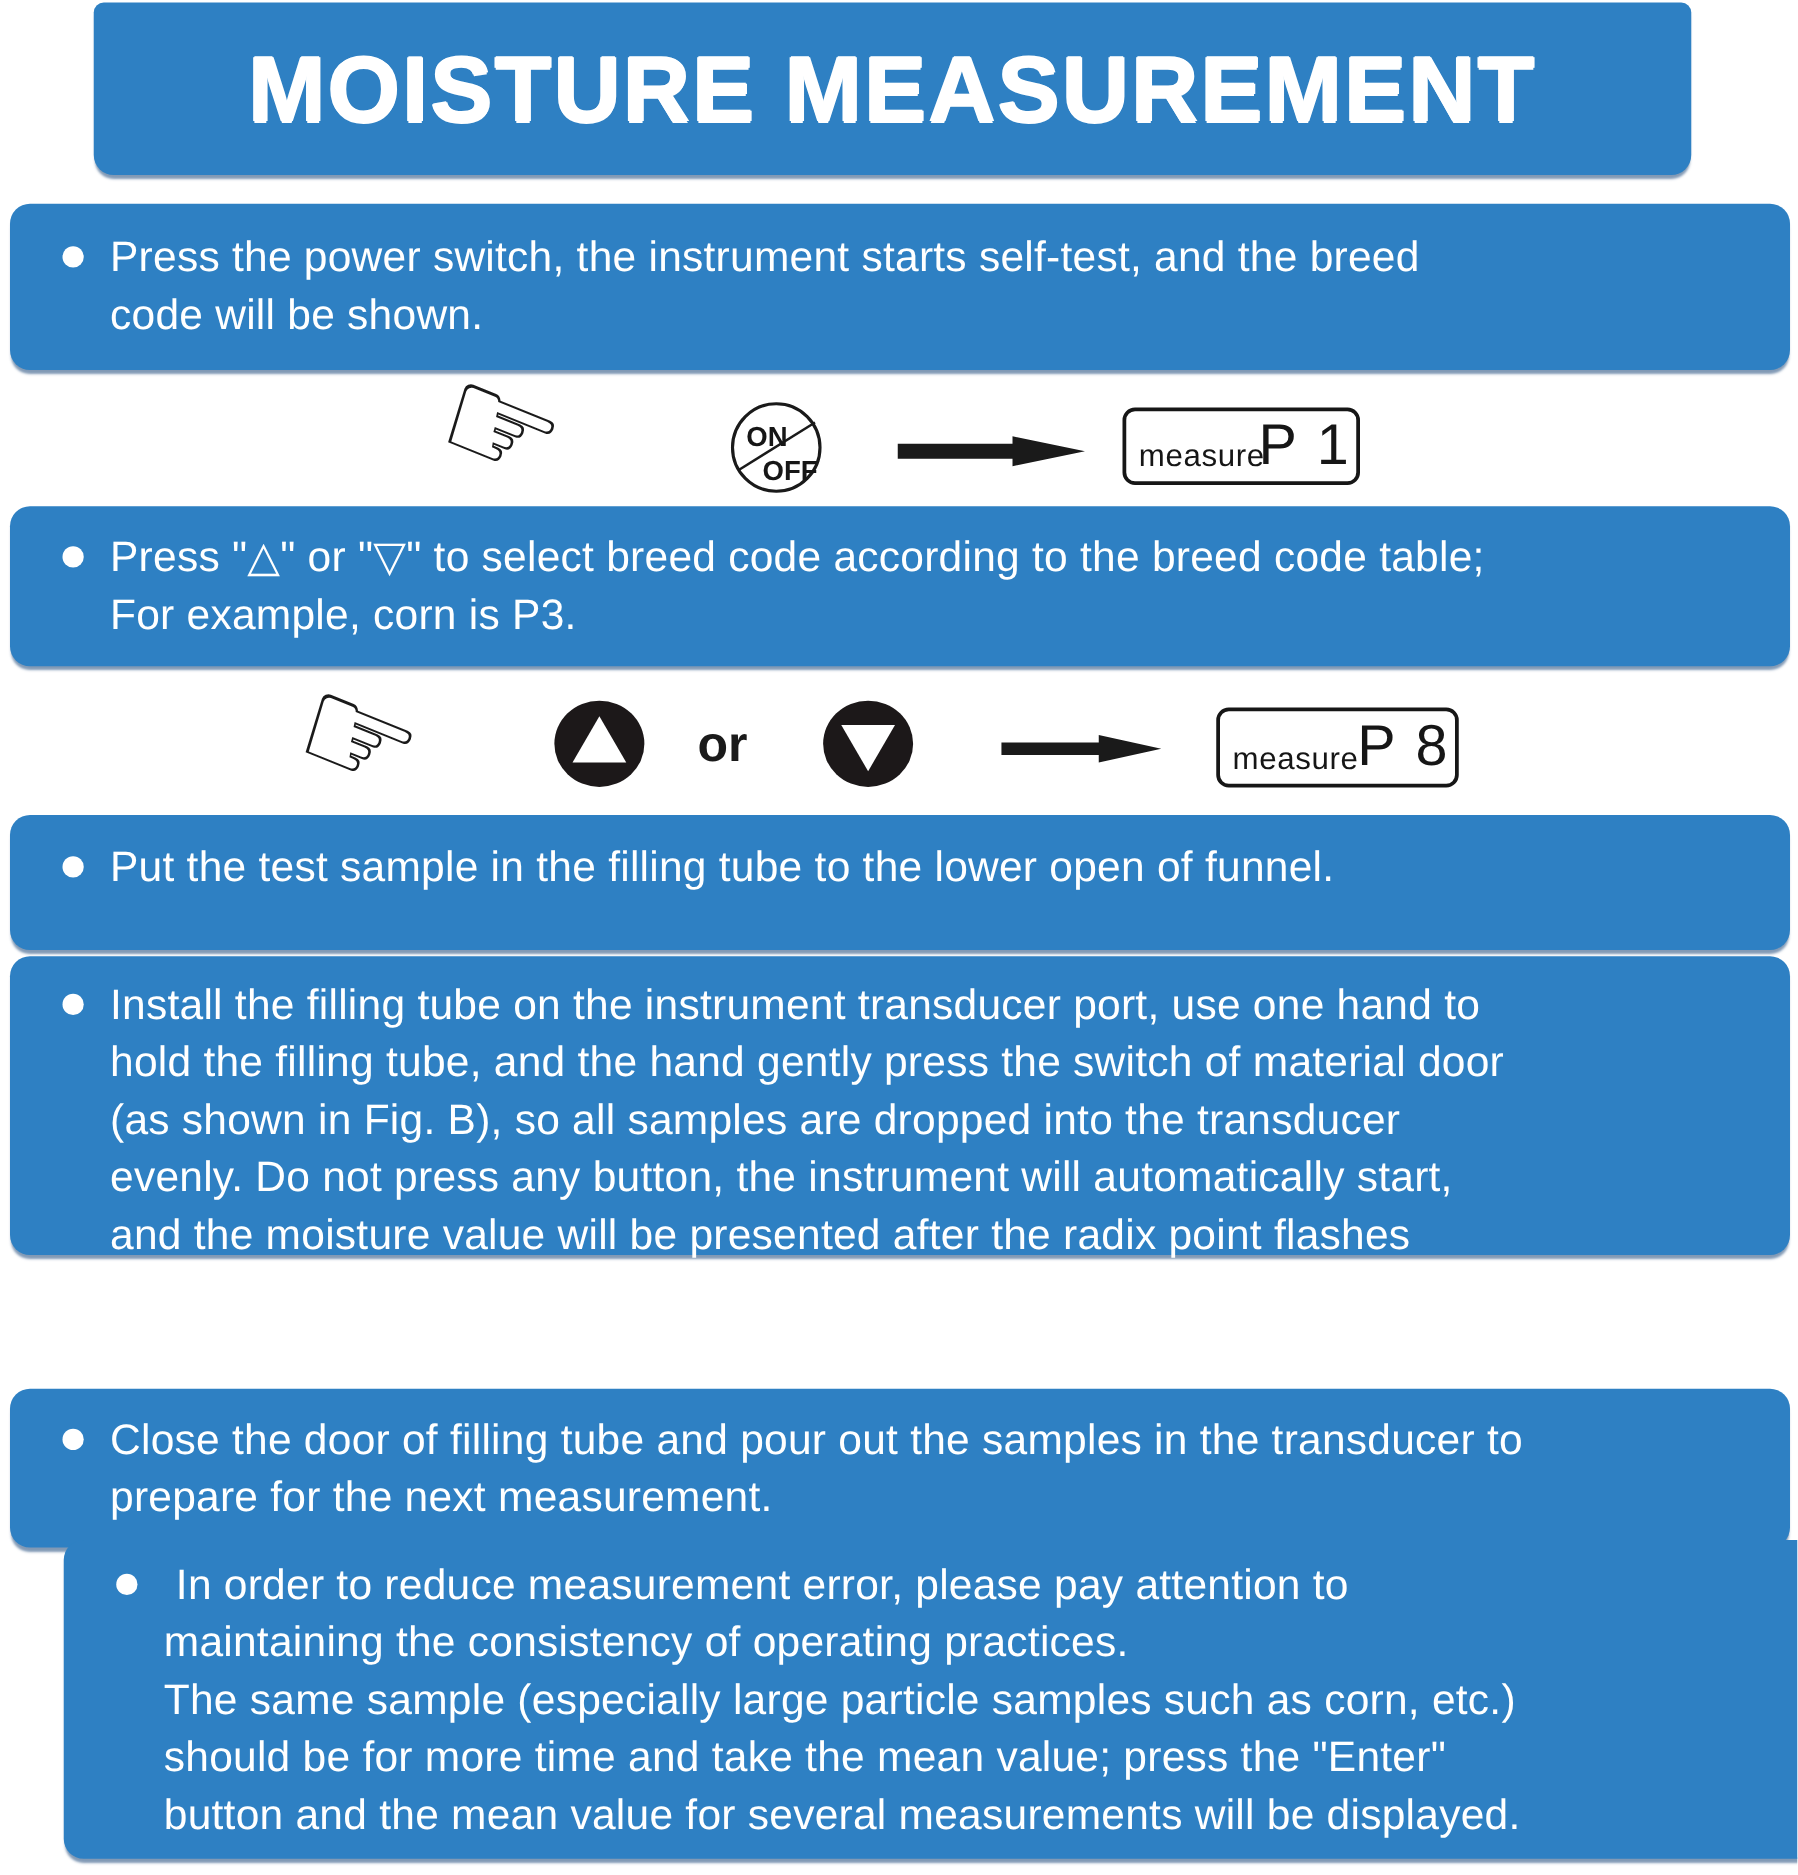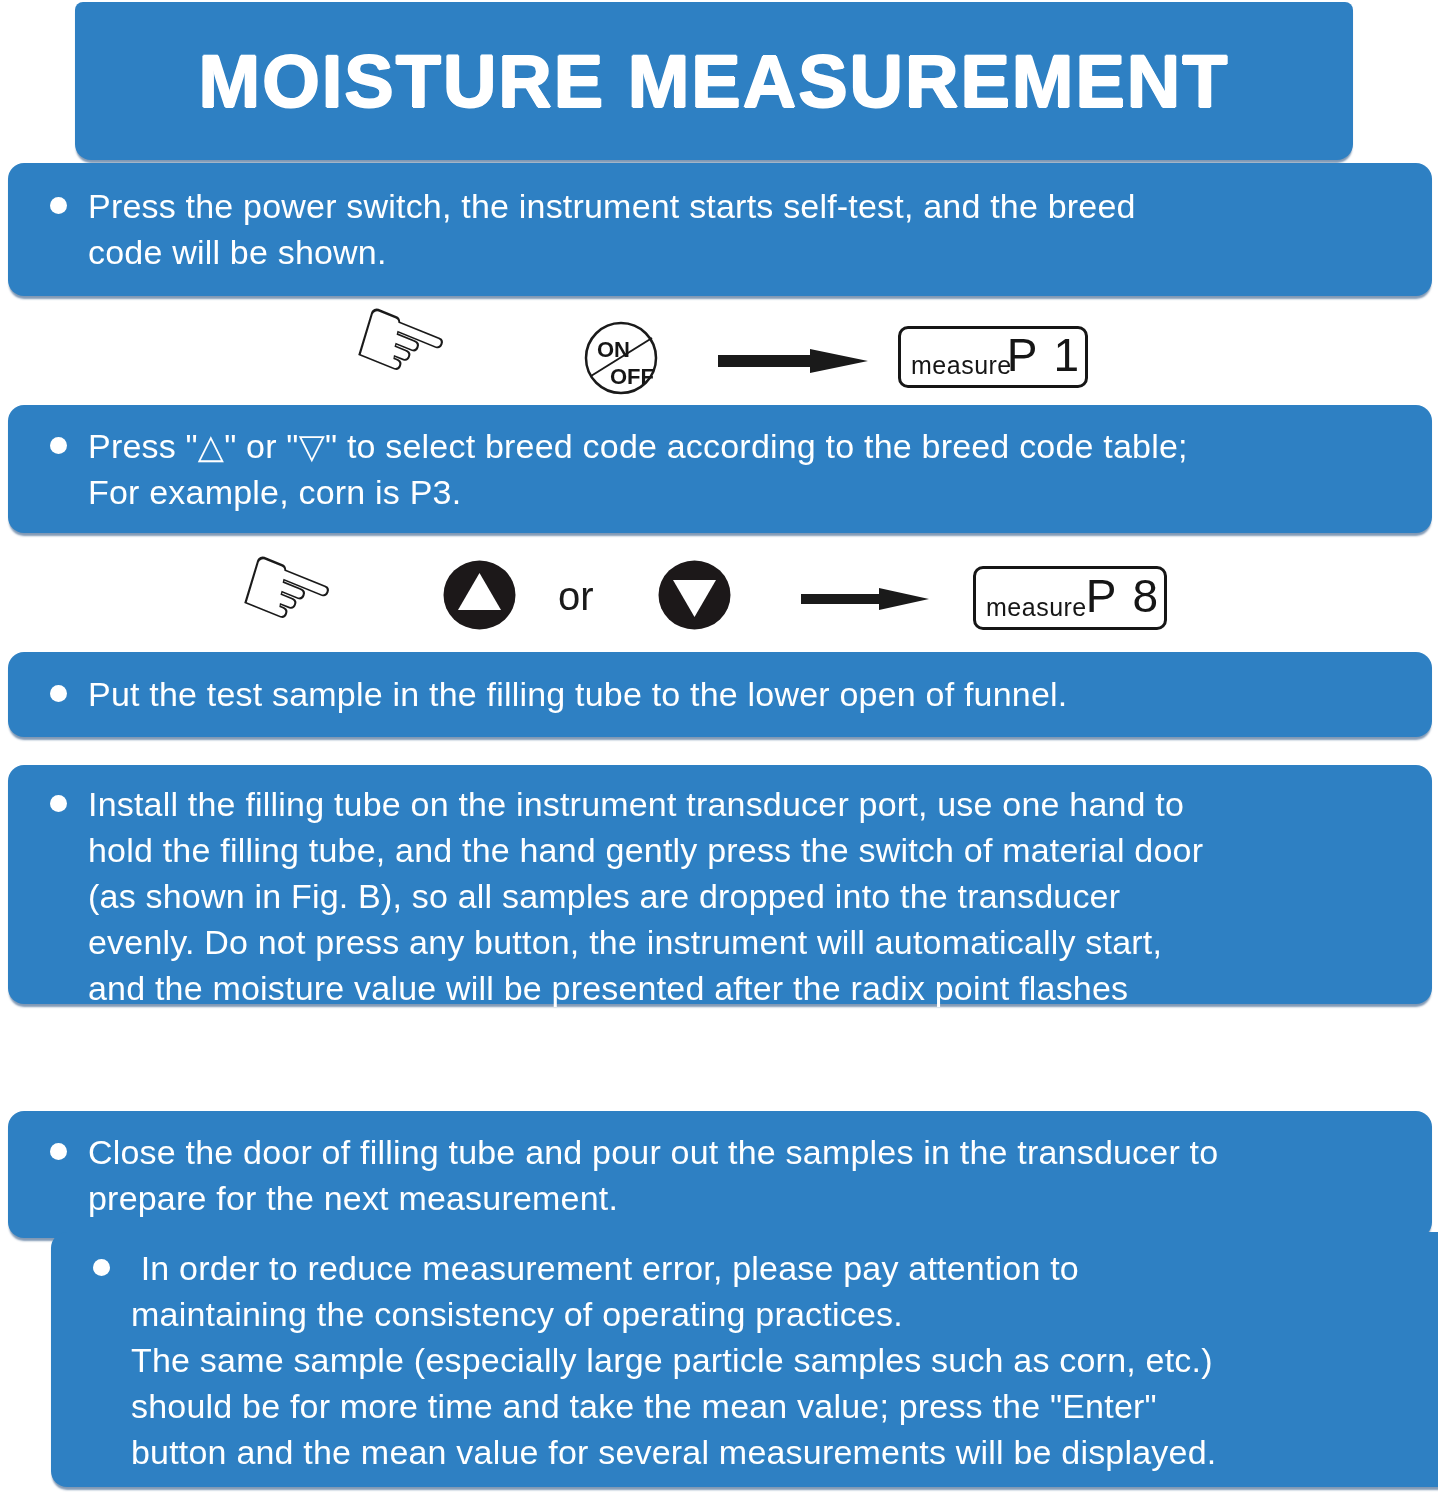--- a/index.html
+++ b/index.html
@@ -1,21 +1,21 @@
 <!DOCTYPE html>
 <html><head>
 <meta charset="utf-8">
 <style>
   html,body{margin:0;padding:0;background:#fff;}
   .page{
     position:relative;width:1438px;height:1500px;background:#ffffff;
     font-family:"Liberation Sans",sans-serif;overflow:hidden;
   }
   .banner{
-    position:absolute;left:75px;top:2px;width:1278px;height:158px;
+    position:absolute;left:75px;top:2px;width:1278px;height:138px;
     background:#2e80c3;border-radius:8px 8px 16px 16px;
     display:flex;align-items:center;justify-content:center;
     box-shadow:0 4px 2px -1px rgba(25,70,120,.55);
   }
   .banner .title{
     color:#fff;font-size:74px;font-weight:bold;letter-spacing:2px;white-space:nowrap;
     text-shadow:1px 0 #fff,-1px 0 #fff,0 1px #fff,0 -1px #fff;
   }
   .step{
     position:absolute;left:8px;width:1424px;background:#2e80c3;border-radius:16px;
@@ -26,33 +26,33 @@
   .bullet{
     flex:0 0 auto;width:17px;height:17px;border-radius:50%;background:#ffffff;
     margin-top:14px;margin-right:21px;
   }
   .step-text{
     flex:1;font-size:34px;line-height:46px;white-space:pre-wrap;
     letter-spacing:0.2px;
   }
   .s1{top:163px;height:133px;padding-top:20px;}
   .s2{top:405px;height:128px;padding-top:18px;}
-  .s3{top:652px;height:85px;padding-top:19px;}
+  .s3{top:652px;height:108px;padding-top:19px;}
   .s4{top:765px;height:239px;padding-top:16px;}
   .s5{top:1085px;height:127px;padding-top:18px;margin-top:26px;}
   .s6{top:1232px;height:255px;padding-top:13px;margin-left:43px;}
   .grow{position:absolute;left:0;width:1438px;}
   .g1{top:290px;height:118px;}
   .g2{top:538px;height:120px;}
   .grow > *{position:absolute;}
   .hand{
     font-family:"DejaVu Sans",sans-serif;font-size:108px;line-height:1;
     color:#1a1a1a;display:inline-block;transform:rotate(22deg);
   }
-  .or-label{font-size:40px;font-weight:normal;color:#1a1a1a;line-height:1;}
+  .or-label{font-size:40px;font-weight:bold;color:#1a1a1a;line-height:1;}
   .display{
     background:#fff;border:3px solid #161616;border-radius:10px;box-sizing:border-box;
   }
   .display .measure{
     position:absolute;left:10px;bottom:5px;font-size:25px;color:#161616;letter-spacing:0.5px;
   }
   .display .pval{
     position:absolute;right:4px;top:50%;transform:translateY(-54%);
     font-size:46px;color:#161616;letter-spacing:2px;white-space:nowrap;
   }

